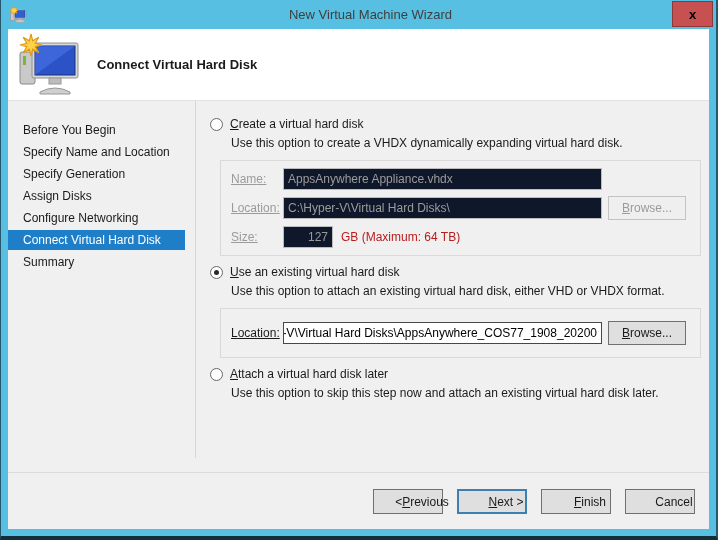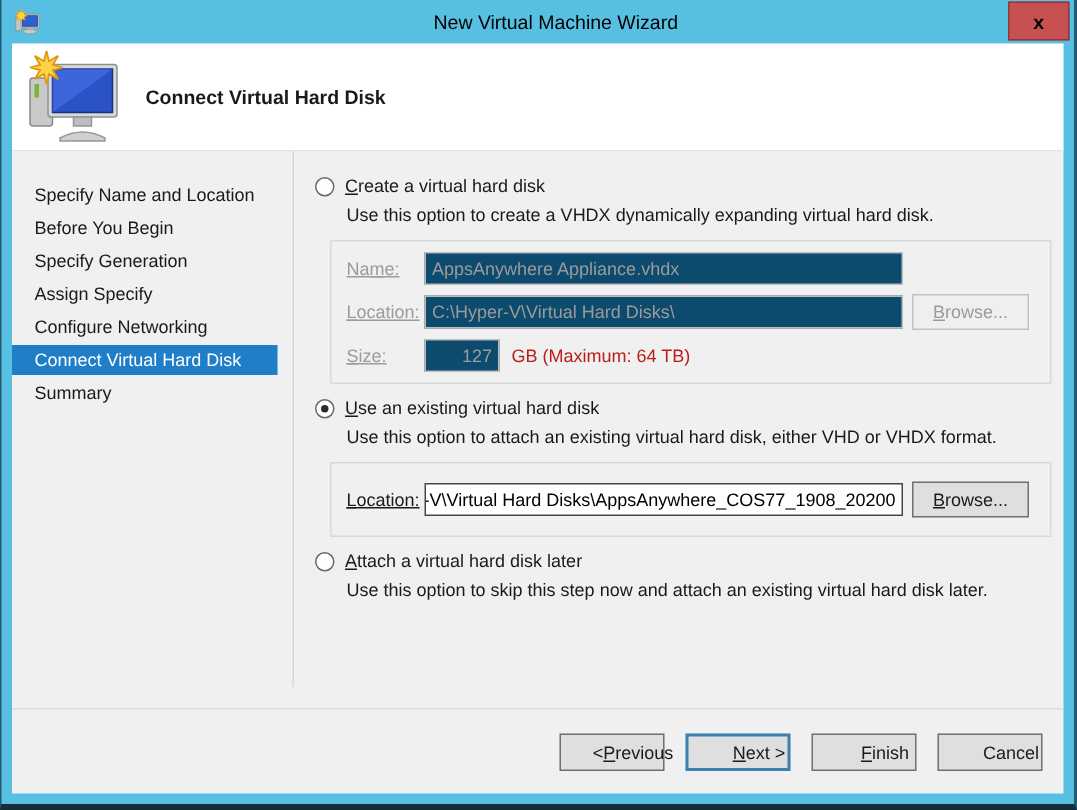--- a/index.html
+++ b/index.html
@@ -11,21 +11,21 @@
     background:#57bfe1;
     border-left:1px solid #27586e; border-right:2px solid #27586e; border-bottom:4px solid #132e3a;
   }
 
   
   .titlebar { position:absolute; top:0; left:0; right:0; height:29px; }
   .titlebar-icon { position:absolute; left:9px; top:6px; width:18px; height:18px; }
   .window-title {
     position:absolute; left:0; right:0; top:0; height:29px;
     display:flex; align-items:center; justify-content:center;
-    font-size:13px; color:#000000;padding-left:24px;
+    font-size:13px; color:#404040;padding-left:24px;
   }
   .close-btn {
     position:absolute; top:1px; right:3px; width:41px; height:26px;
     background:#c75050; border:1px solid #8d383c;
     display:flex; align-items:center; justify-content:center;
     font-size:13px; font-weight:bold; color:#000; cursor:default;
   }
 
   
   .dialog {
@@ -68,21 +68,21 @@
 
   .group {
     border:1px solid #d9d9d9; margin:0 0 9px 10px; padding:7px 14px 7px 10px;
   }
   .field-row { display:flex; align-items:center; margin-bottom:6px; }
   .field-row:last-child { margin-bottom:0; }
   .field-label { width:52px; flex:0 0 52px; font-size:12px;text-decoration:underline; }
   .dim { color:#9b9b9b; }
   .textbox {
     height:22px; line-height:20px; padding:0 4px; font-size:12px;
-    background:#0c4a6e; border:1px solid #bcbcbc; overflow:hidden; white-space:nowrap;
+    background:#0f172a; border:1px solid #bcbcbc; overflow:hidden; white-space:nowrap;
   }
   .tb-wide { flex:1 1 auto; }
   .tb-size { width:50px; flex:0 0 50px; text-align:right; }
   .textbox.enabled {
     background:#ffffff; border:1px solid #474747; color:#000;
     display:flex; justify-content:flex-end;
   }
   .size-suffix { margin-left:8px; color:#b91c1c; }
   .btn {
     height:24px; font-size:12px; color:#1a1a1a;
@@ -134,24 +134,24 @@
         <rect x="33" y="46" width="12" height="6" fill="#bdbdbd" stroke="#979797"></rect>
         <path d="M24 60 Q39 52 54 60 L54 62 L24 62 Z" fill="#cfcfcf" stroke="#979797"></path>
         <polygon fill="#ffd24a" stroke="#e09a12" stroke-width="1.2" points="15,2 16.7,8.8 22.8,5.2 19.2,11.3 26,13 19.2,14.7 22.8,20.8 16.7,17.2 15,24 13.3,17.2 7.2,20.8 10.8,14.7 4,13 10.8,11.3 7.2,5.2 13.3,8.8"></polygon>
       </svg>
       <div class="page-title">Connect Virtual Hard Disk</div>
     </div>
 
     <div class="body">
 
       <div class="sidebar">
+        <div class="nav-item">Before You Begin</div>
         <div class="nav-item">Specify Name and Location</div>
-        <div class="nav-item">Before You Begin</div>
         <div class="nav-item">Specify Generation</div>
-        <div class="nav-item">Assign Specify</div>
+        <div class="nav-item">Assign Disks</div>
         <div class="nav-item">Configure Networking</div>
         <div class="nav-item active">Connect Virtual Hard Disk</div>
         <div class="nav-item">Summary</div>
       </div>
 
       <div class="page">
 
         <div class="radio-row">
           <span class="radio"></span>
           <span><u>C</u>reate a virtual hard disk</span>

